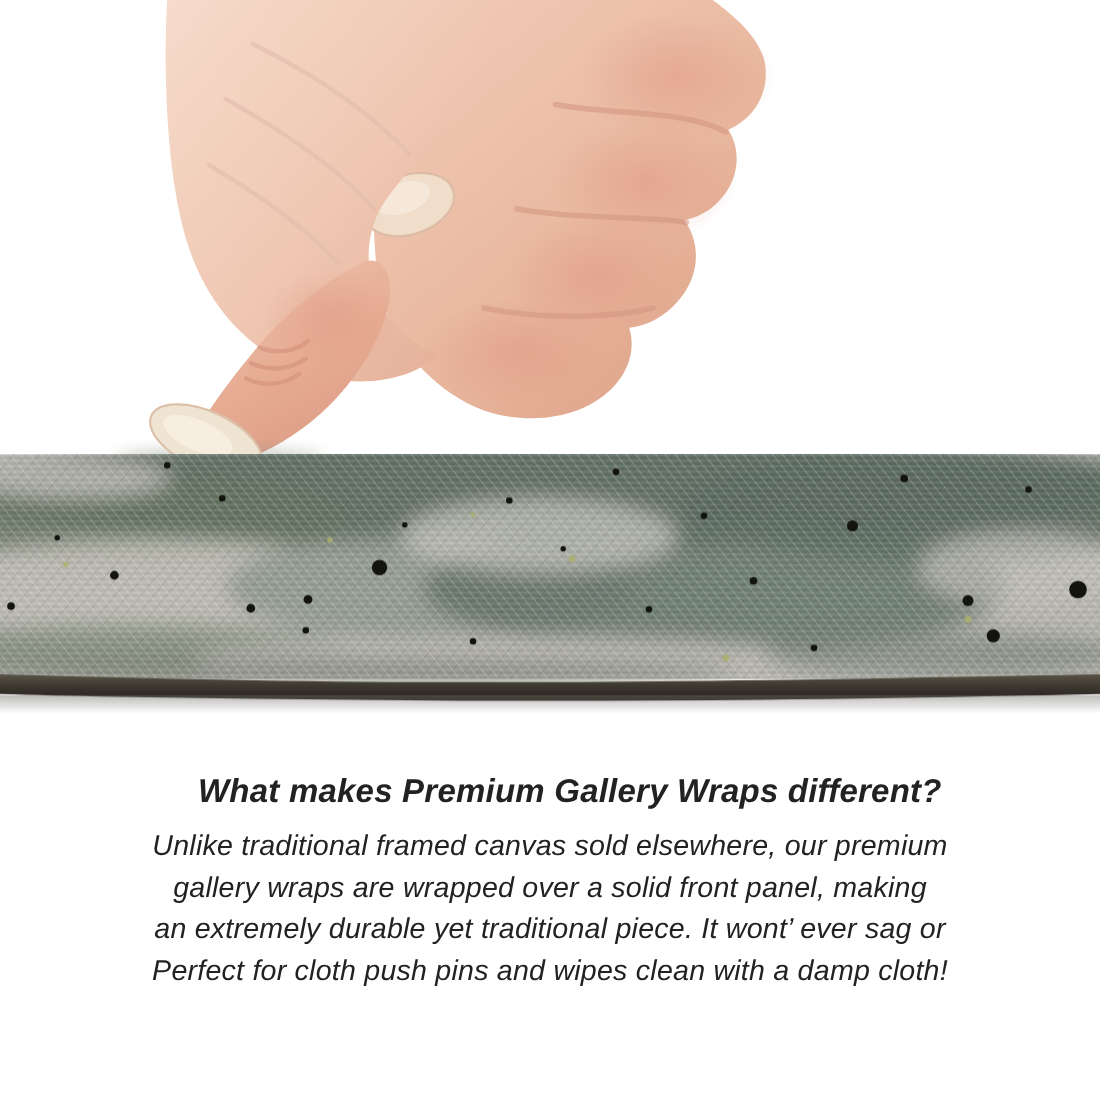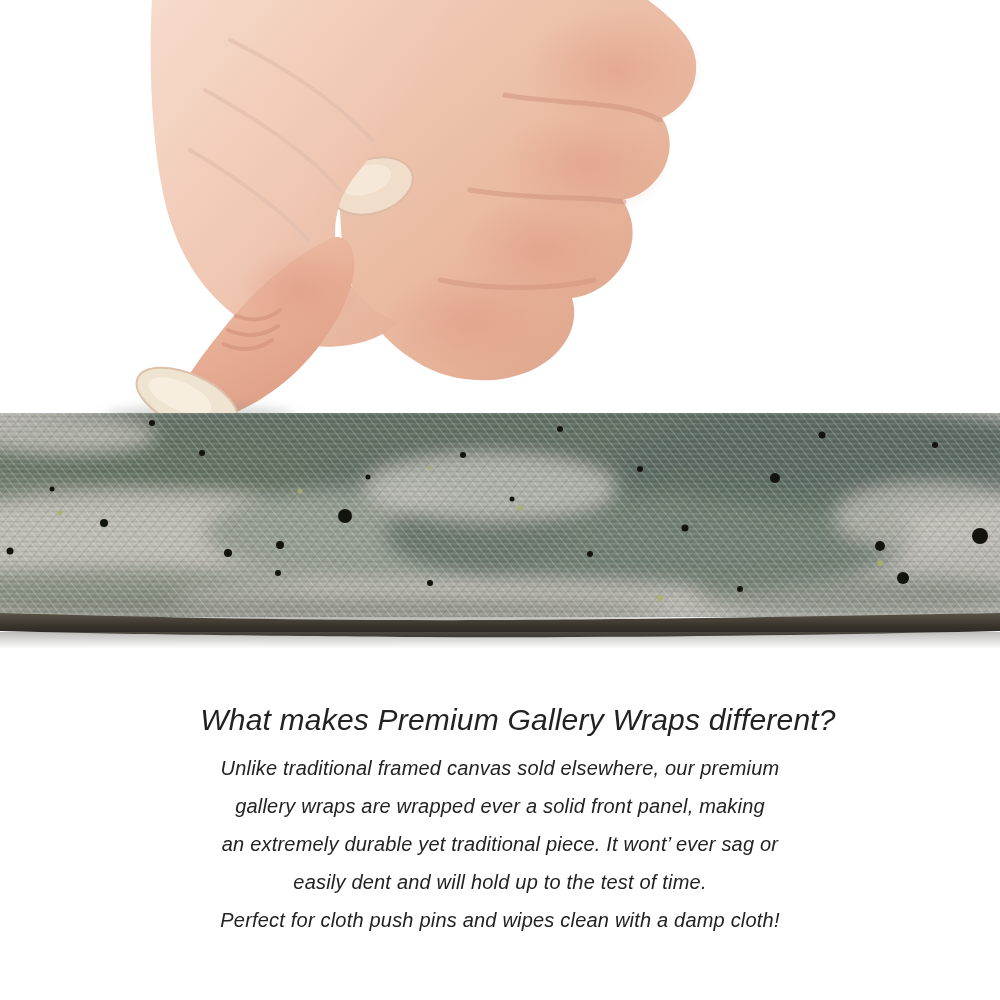--- a/index.html
+++ b/index.html
@@ -6,26 +6,26 @@
   .stage{
     position:relative;width:1000px;height:1000px;background:#ffffff;
     overflow:hidden;font-family:"Liberation Sans", sans-serif;
   }
   .hand-photo{position:absolute;left:0;top:0;width:1000px;height:432px;}
   .canvas-strip{position:absolute;left:0;top:413px;width:1000px;height:240px;}
   .caption-block{
     position:absolute;left:0;top:700px;width:1000px;text-align:center;color:#222222;
   }
   .caption-heading{
-    margin:0 0 9px 0;font-style:italic;font-weight:400;font-size:30px;line-height:40px;
+    margin:0 0 9px 0;font-style:italic;font-weight:700;font-size:30px;line-height:40px;
     letter-spacing:0.2px;
     padding-left:36px;
   }
   .caption-line{
-    margin:0;font-style:italic;font-weight:400;font-size:20px;line-height:38px;
+    margin:0;font-style:italic;font-weight:400;font-size:26px;line-height:38px;
     letter-spacing:0.2px;
   }
 </style>
 </head>
 <body>
 
 <div class="stage">
 
   <svg class="hand-photo" viewBox="0 0 1000 432" aria-hidden="true">
     <defs>
@@ -222,19 +222,18 @@
           L 1000 218
           C 820 222 620 225 420 224
           C 260 223 100 221 0 218 Z"></path>
 
     <rect x="0" y="219" width="1000" height="17" fill="url(#dropShadow)"></rect>
   </svg>
 
   <div class="caption-block">
     <h1 class="caption-heading">What makes Premium Gallery Wraps different?</h1>
     <p class="caption-line">Unlike traditional framed canvas sold elsewhere, our premium</p>
-    <p class="caption-line">gallery wraps are wrapped ever a solid front panel, making</p>
+    <p class="caption-line">gallery wraps are wrapped over a solid front panel, making</p>
     <p class="caption-line">an extremely durable yet traditional piece. It wont’ ever sag or</p>
-    <p class="caption-line">easily dent and will hold up to the test of time.</p>
     <p class="caption-line">Perfect for cloth push pins and wipes clean with a damp cloth!</p>
   </div>
 
 </div>
 
 </body></html>

